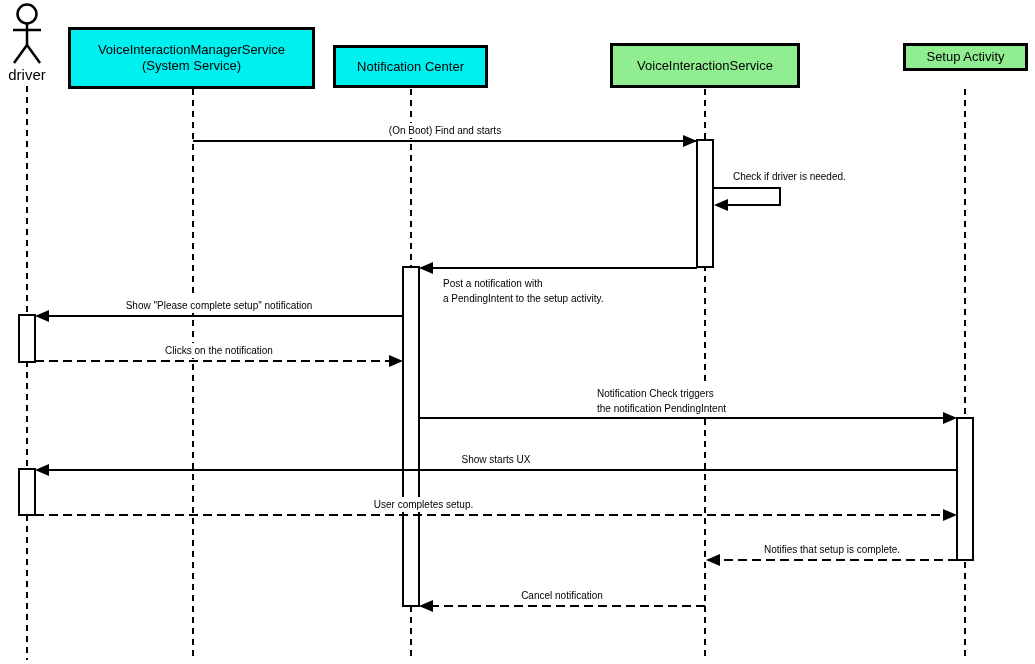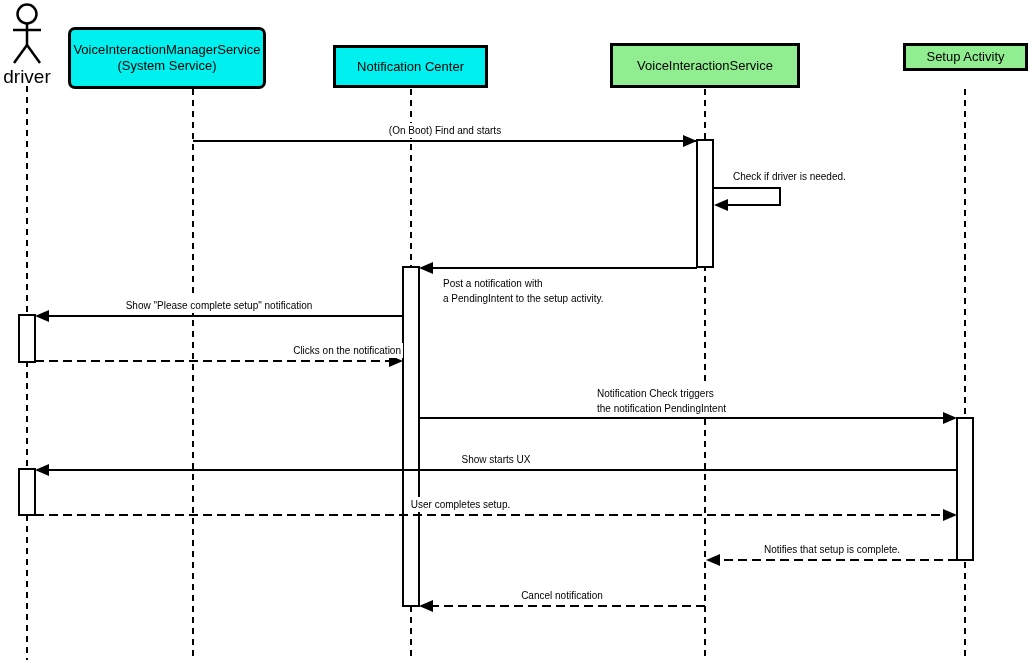--- a/index.html
+++ b/index.html
@@ -50,21 +50,21 @@
   .mlabel span {
     background: var(--bg-color);
     padding: 0 2px;
     white-space: pre-line;
     display: inline-block;
     text-align: inherit;
   }
   .mlabel.blk span { text-align: left; }
   .actor-label {
     position: absolute;
-    font-size: 19px;
+    font-size: 15px;
     text-align: center;
   }
 </style>
 </head>
 <body>
 
 <div id="canvas">
 
   <svg id="diagram-svg" width="1035" height="664" viewBox="0 0 1035 664">
 
@@ -114,21 +114,21 @@
       <circle class="actor-shape" cx="27" cy="14" r="9.5"></circle>
       <path class="actor-shape" d="M27 23.5 L27 45"></path>
       <path class="actor-shape" d="M13 30 L41 30"></path>
       <path class="actor-shape" d="M27 45 L14 63"></path>
       <path class="actor-shape" d="M27 45 L40 63"></path>
     </g>
   </svg>
 
   <div class="actor-label" style="left:0; top:66; top:66px; width:54px;">driver</div>
 
-  <div class="pbox cyan" style="left:68px; top:27px; width:198px; height:62px;border-radius:7px;">
+  <div class="pbox cyan" style="left:68px; top:27px; width:247px; height:62px;">
     <span>VoiceInteractionManagerService
 (System Service)</span>
   </div>
   <div class="pbox green" style="left:610px; top:43px; width:190px; height:45px;">
     <span>VoiceInteractionService</span>
   </div>
   <div class="pbox cyan" style="left:333px; top:45px; width:155px; height:43px;">
     <span>Notification Center</span>
   </div>
   <div class="pbox green" style="left:903px; top:43px; width:125px; height:28px;">
@@ -145,34 +145,34 @@
 
   <div class="mlabel blk" style="left:441px; top:235px;margin-top:41px;">
     <span>Post a notification with
 a PendingIntent to the setup activity.</span>
   </div>
 
   <div class="mlabel center" style="left:35px; top:298px; width:368px;">
     <span>Show "Please complete setup" notification</span>
   </div>
 
-  <div class="mlabel center" style="left:35px; top:343px; width:368px;text-align:right;">
+  <div class="mlabel center" style="left:35px; top:343px; width:368px;">
     <span>Clicks on the notification</span>
   </div>
 
   <div class="mlabel blk" style="left:595px; top:386px;">
     <span>Notification Check triggers
 the notification PendingIntent</span>
   </div>
 
   <div class="mlabel center" style="left:35px; top:452px; width:922px;">
     <span>Show starts UX</span>
   </div>
 
-  <div class="mlabel center" style="left:35px; top:497px; width:777px;margin-left:37px;">
+  <div class="mlabel center" style="left:35px; top:497px; width:777px;">
     <span>User completes setup.</span>
   </div>
 
   <div class="mlabel center" style="left:419px; top:588px; width:286px;">
     <span>Cancel notification</span>
   </div>
 
   <div class="mlabel center" style="left:707px; top:542px; width:250px;">
     <span>Notifies that setup is complete.</span>
   </div>

